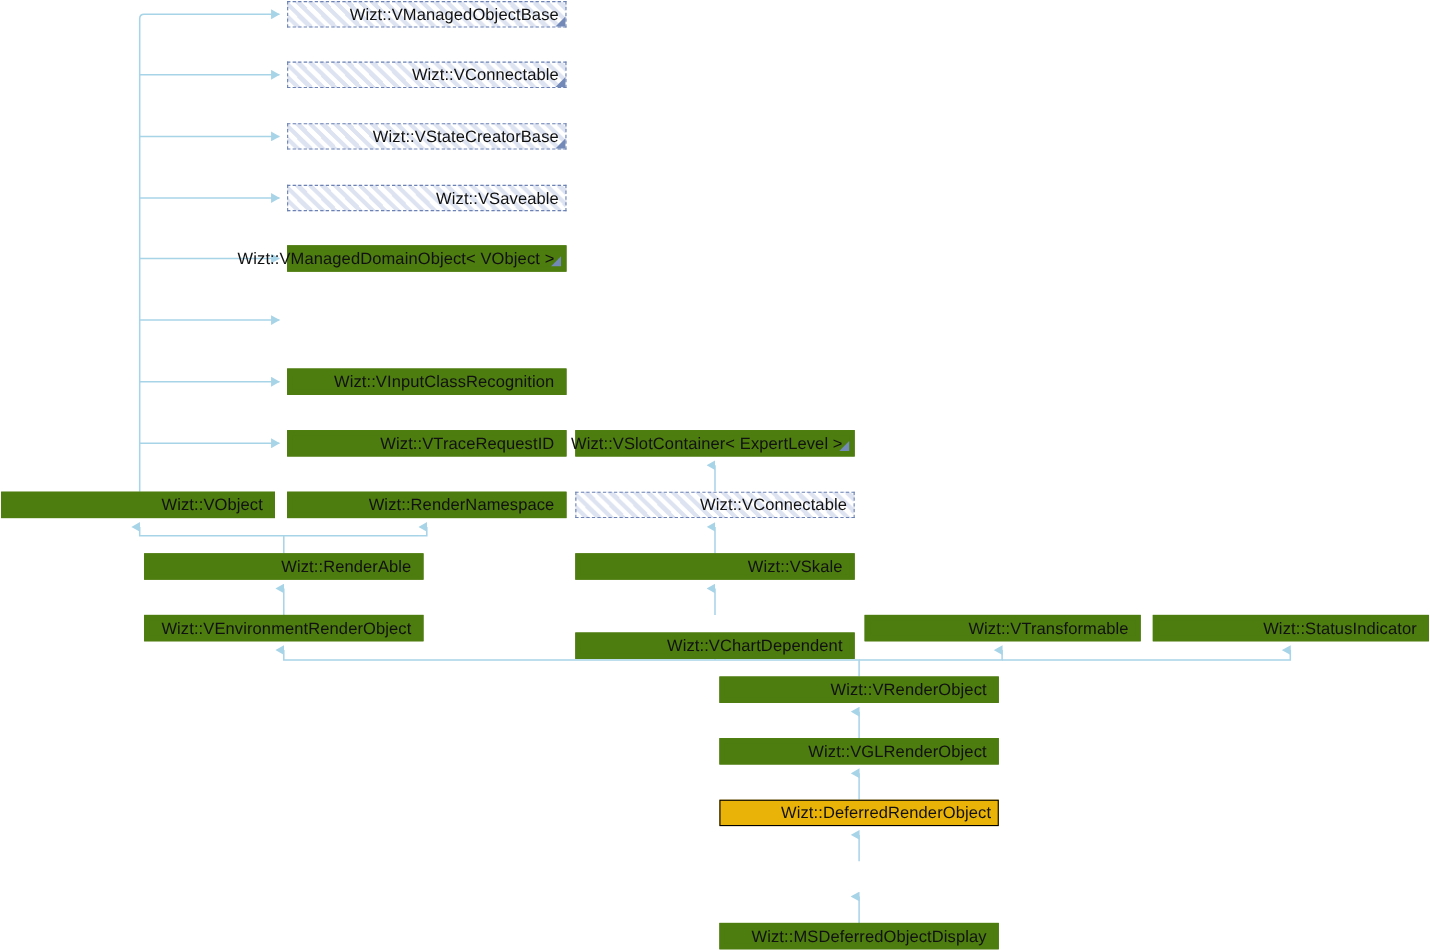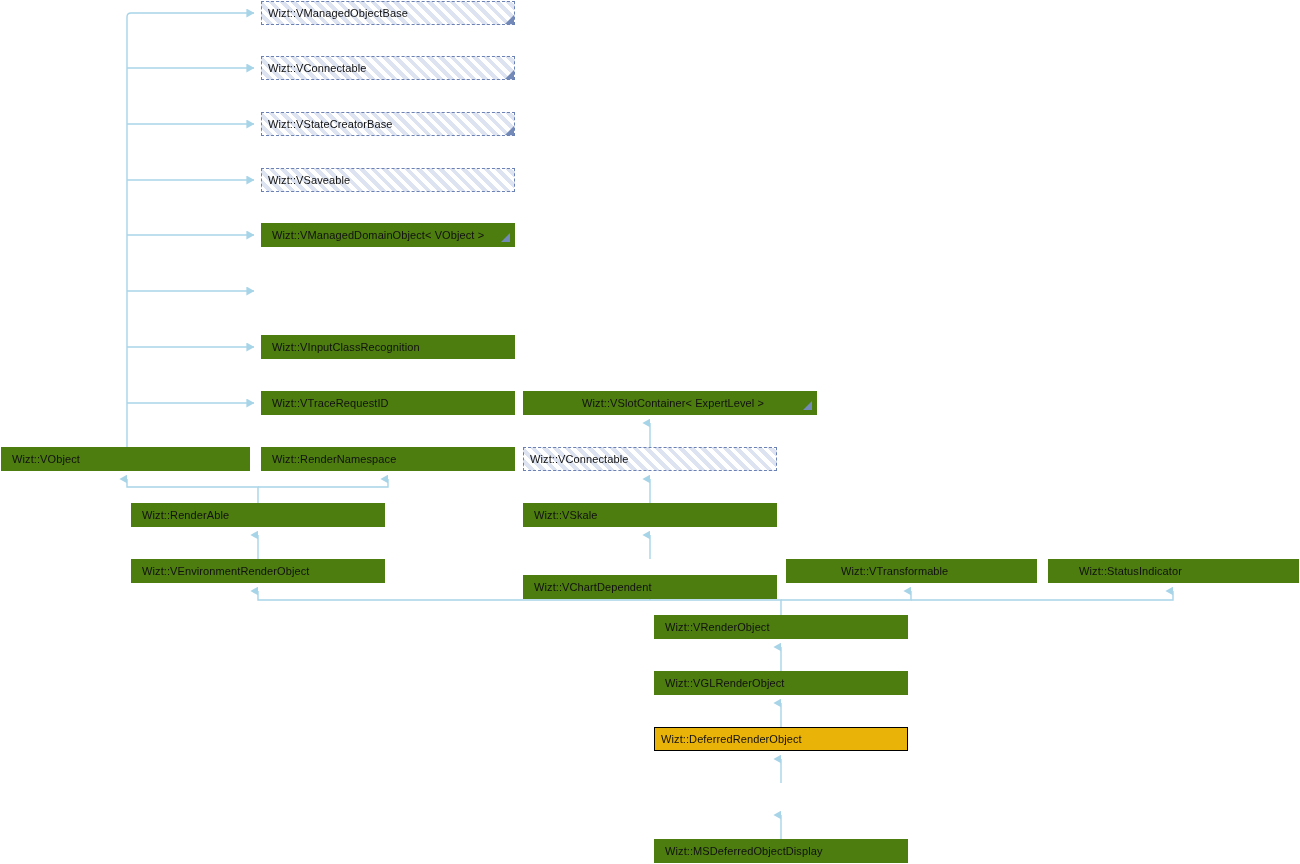--- a/index.html
+++ b/index.html
@@ -30,22 +30,22 @@
     top: 0;
     width: 1300px;
     height: 864px;
   }
 
   .node {
     position: absolute;
     box-sizing: border-box;
     display: flex;
     align-items: center;
-    justify-content: flex-start;
-    font-size: 11px;
+    justify-content: flex-end;
+    font-size: 15px;
     line-height: 1;
     color: #111111;
     white-space: nowrap;
     letter-spacing: 0.1px;
   }
 
   
   .node.solid {
     background: #4d7c0f;
     border: 5px solid #4d7c0f;
@@ -166,21 +166,21 @@
       <div class="node solid" style="left: 261px; top: 223px; width: 254px; height: 24px;">
         <span class="label">Wizt::VManagedDomainObject&lt; VObject &gt;</span>
         <span class="corner-mark"></span>
       </div>
       <div class="node solid" style="left: 261px; top: 335px; width: 254px; height: 24px;">
         <span class="label">Wizt::VInputClassRecognition</span>
       </div>
       <div class="node solid" style="left: 261px; top: 391px; width: 254px; height: 24px;">
         <span class="label">Wizt::VTraceRequestID</span>
       </div>
-      <div class="node solid" style="left: 523px; top: 391px; width: 294px; height: 24px; padding-left: 48px;">
+      <div class="node solid" style="left: 523px; top: 391px; width: 254px; height: 24px; padding-left: 48px;">
         <span class="label">Wizt::VSlotContainer&lt; ExpertLevel &gt;</span>
         <span class="corner-mark"></span>
       </div>
       <div class="node solid" style="left: 1px; top: 447px; width: 249px; height: 24px;">
         <span class="label">Wizt::VObject</span>
       </div>
       <div class="node solid" style="left: 261px; top: 447px; width: 254px; height: 24px;">
         <span class="label">Wizt::RenderNamespace</span>
       </div>
       <div class="node hatched" style="left: 523px; top: 447px; width: 254px; height: 24px;">

